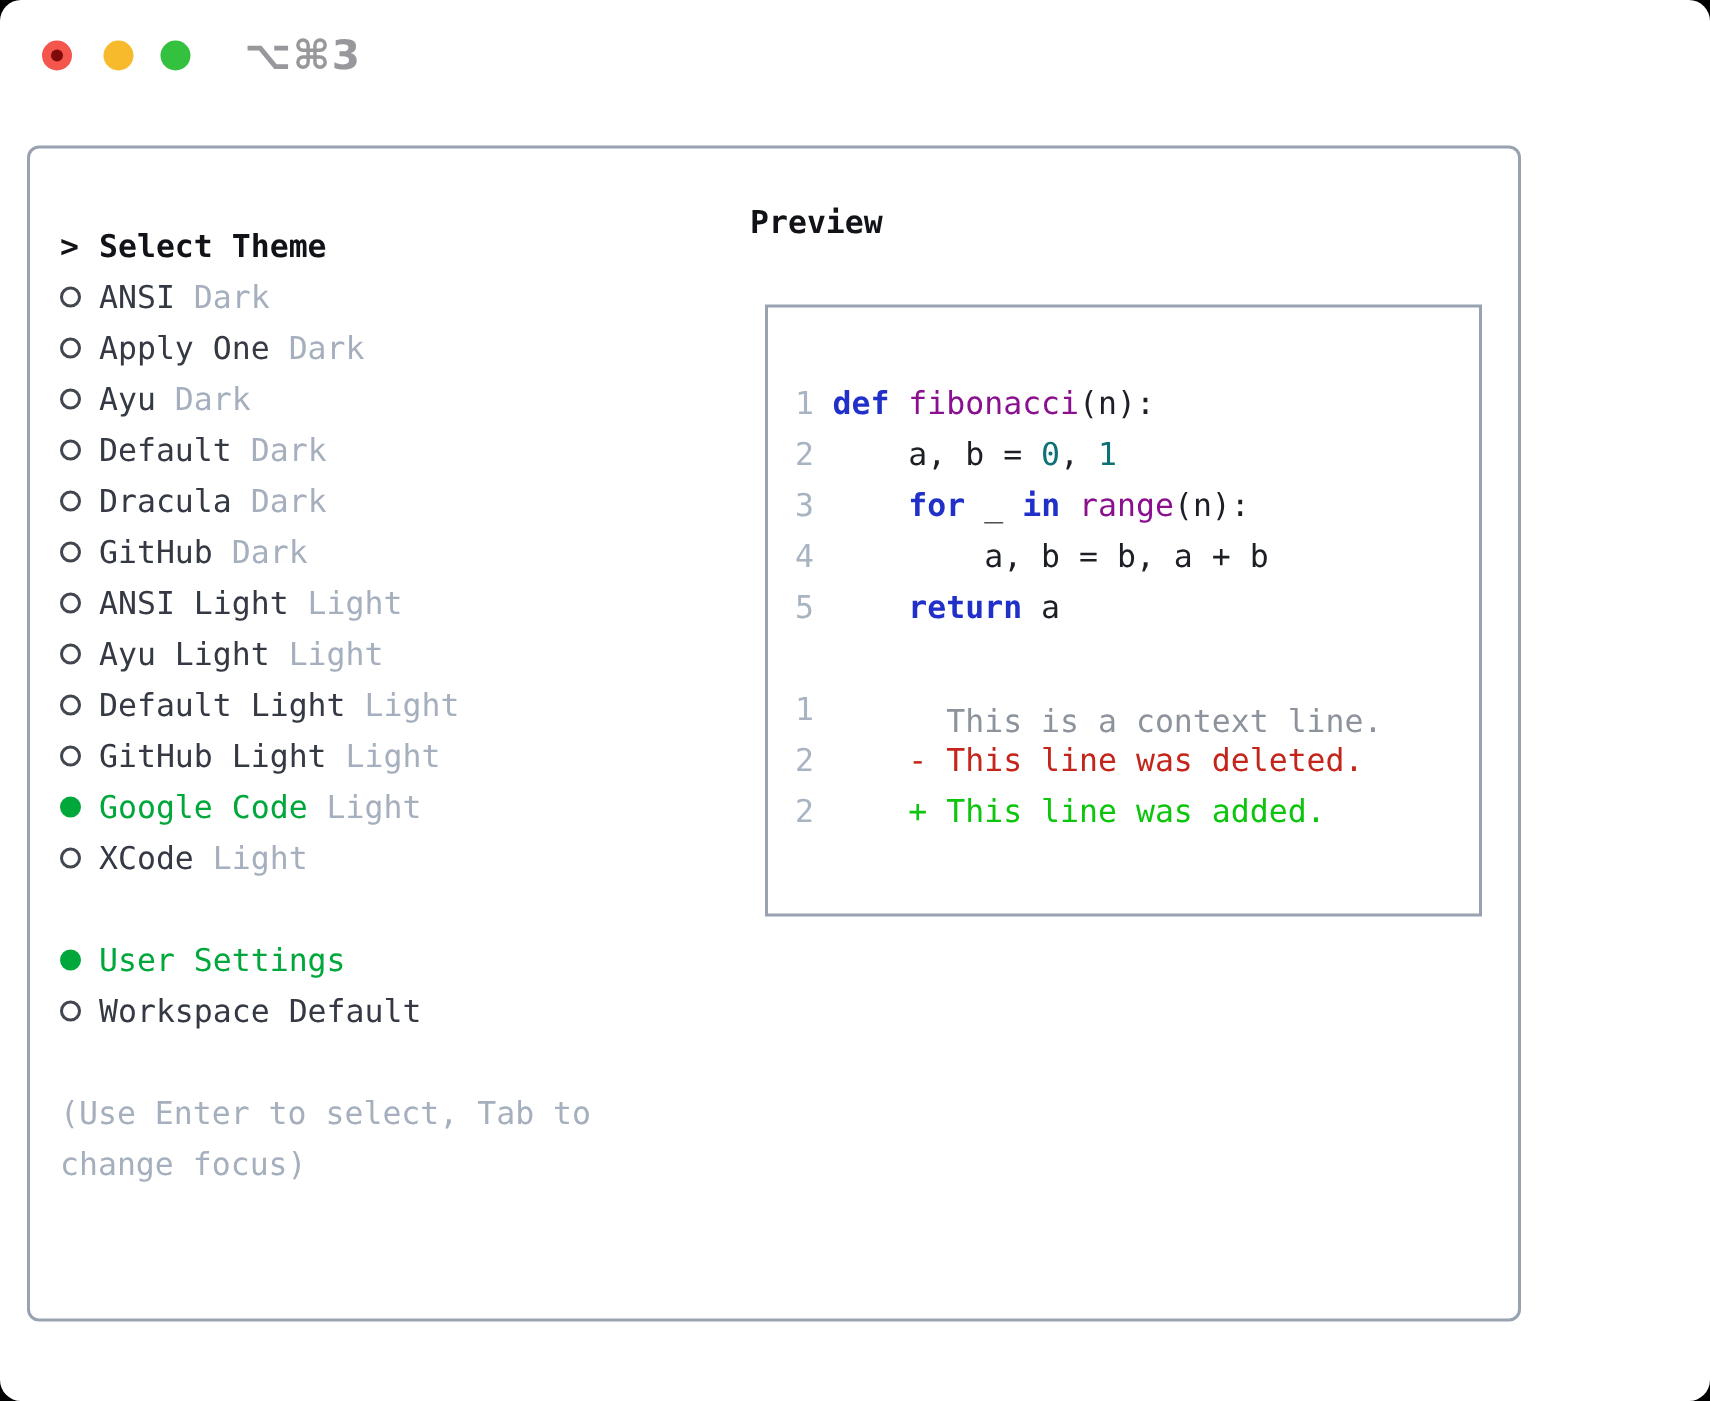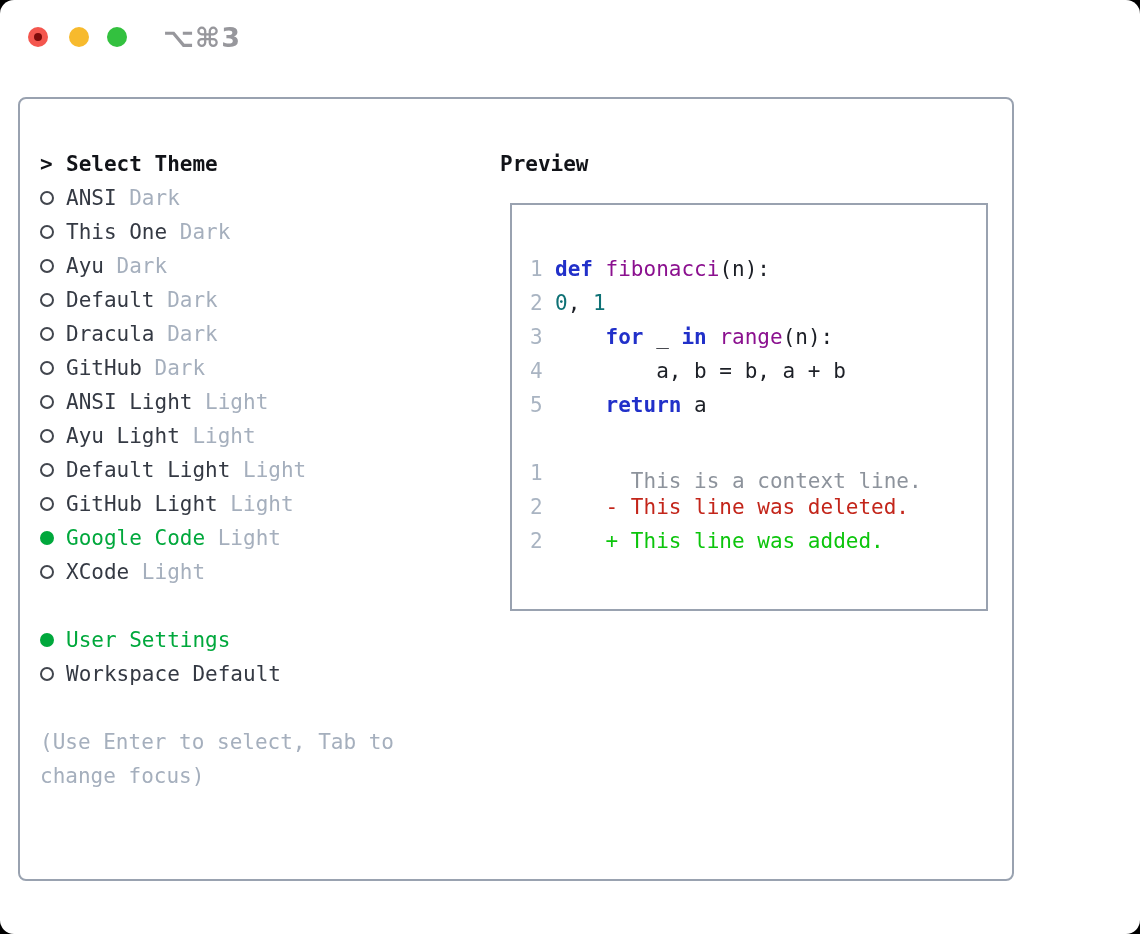--- a/index.html
+++ b/index.html
@@ -46,21 +46,21 @@
   .radio.on { border-color: #00a83c; background: #00a83c; }
   .caret { font-weight: bold; color: #111318; }
   .hdr { font-weight: bold; color: #111318; }
   .theme-name { color: #343943; }
   .theme-name.sel { color: #00a83c; }
   .variant { color: #a5afbd; }
   .section-title { color: #15181d; }
   .help { color: #a5afbd; white-space: pre; }
   
   .preview-title {
-    position: absolute; left: 480px; top: 48px;
+    position: absolute; left: 480px; top: 32px;
     height: 34px; line-height: 34px;
     font-size: 21px; font-weight: bold; color: #111318;
   }
   .preview-box {
     position: absolute; left: 490px; top: 104px;
     width: 478px; height: 408px;
     border: 2px solid #99a2b0; background: #fff;
   }
   .code { position: absolute; left: 18px; top: 47px; font-size: 21px; line-height: 34px; }
   .code .row { height: 34px; }
@@ -86,21 +86,21 @@
 
   <div class="panel">
 
     <div class="list">
       <div class="row">
         <span class="marker"><span class="caret">&gt;</span></span>
         <span class="hdr">Select Theme</span>
       </div>
       <div id="themes">
           <div class="row"><span class="marker"><span class="radio"></span></span><span class="theme-name">ANSI</span><span class="variant"> Dark</span></div>
-          <div class="row"><span class="marker"><span class="radio"></span></span><span class="theme-name">This One</span><span class="variant"> Dark</span></div>
+          <div class="row"><span class="marker"><span class="radio"></span></span><span class="theme-name">Apply One</span><span class="variant"> Dark</span></div>
           <div class="row"><span class="marker"><span class="radio"></span></span><span class="theme-name">Ayu</span><span class="variant"> Dark</span></div>
           <div class="row"><span class="marker"><span class="radio"></span></span><span class="theme-name">Default</span><span class="variant"> Dark</span></div>
           <div class="row"><span class="marker"><span class="radio"></span></span><span class="theme-name">Dracula</span><span class="variant"> Dark</span></div>
           <div class="row"><span class="marker"><span class="radio"></span></span><span class="theme-name">GitHub</span><span class="variant"> Dark</span></div>
           <div class="row"><span class="marker"><span class="radio"></span></span><span class="theme-name">ANSI Light</span><span class="variant"> Light</span></div>
           <div class="row"><span class="marker"><span class="radio"></span></span><span class="theme-name">Ayu Light</span><span class="variant"> Light</span></div>
           <div class="row"><span class="marker"><span class="radio"></span></span><span class="theme-name">Default Light</span><span class="variant"> Light</span></div>
           <div class="row"><span class="marker"><span class="radio"></span></span><span class="theme-name">GitHub Light</span><span class="variant"> Light</span></div>
           <div class="row"><span class="marker"><span class="radio on"></span></span><span class="theme-name sel">Google Code</span><span class="variant"> Light</span></div>
           <div class="row"><span class="marker"><span class="radio"></span></span><span class="theme-name">XCode</span><span class="variant"> Light</span></div>
@@ -112,21 +112,21 @@
         </div>
       <div class="row"></div>
       <div class="row help">(Use Enter to select, Tab to</div>
       <div class="row help">change focus)</div>
     </div>
 
     <div class="preview-title">Preview</div>
     <div class="preview-box">
       <div class="code" id="code">
           <div class="row"><span class="ln">1 </span><span class="tk tk-keyword">def </span><span class="tk tk-func">fibonacci</span><span class="tk tk-plain">(n):</span></div>
-          <div class="row"><span class="ln">2 </span><span class="tk tk-number">0</span><span class="tk tk-plain">, </span><span class="tk tk-number">1</span></div>
+          <div class="row"><span class="ln">2 </span><span class="tk tk-plain">    a, b = </span><span class="tk tk-number">0</span><span class="tk tk-plain">, </span><span class="tk tk-number">1</span></div>
           <div class="row"><span class="ln">3 </span><span class="tk tk-plain">    </span><span class="tk tk-keyword">for</span><span class="tk tk-plain"> _ </span><span class="tk tk-keyword">in</span><span class="tk tk-plain"> </span><span class="tk tk-func">range</span><span class="tk tk-plain">(n):</span></div>
           <div class="row"><span class="ln">4 </span><span class="tk tk-plain">        a, b = b, a + b</span></div>
           <div class="row"><span class="ln">5 </span><span class="tk tk-plain">    </span><span class="tk tk-keyword">return</span><span class="tk tk-plain"> a</span></div>
           <div class="row"><span class="ln"> </span></div>
           <div class="row"><span class="ln">1 </span><span class="tk tk-context">      This is a context line.</span></div>
           <div class="row"><span class="ln">2 </span><span class="tk tk-deleted">    - This line was deleted.</span></div>
           <div class="row"><span class="ln">2 </span><span class="tk tk-added">    + This line was added.</span></div>
         </div>
     </div>
 

